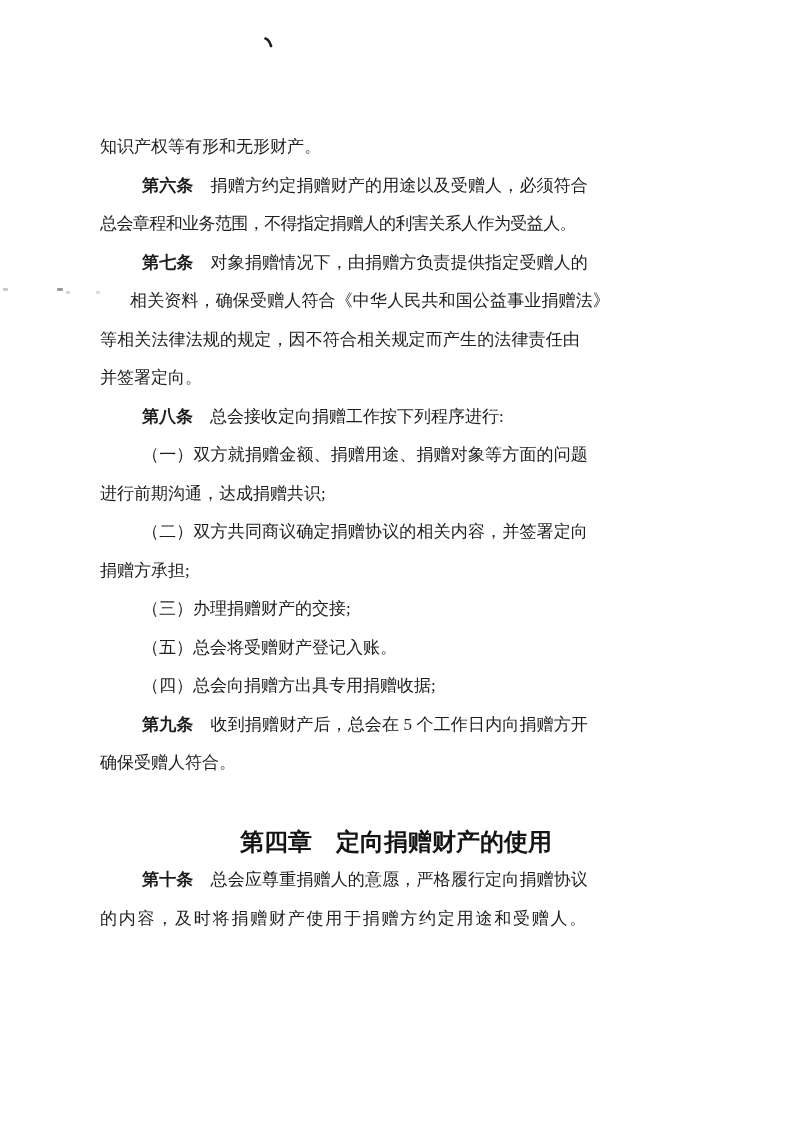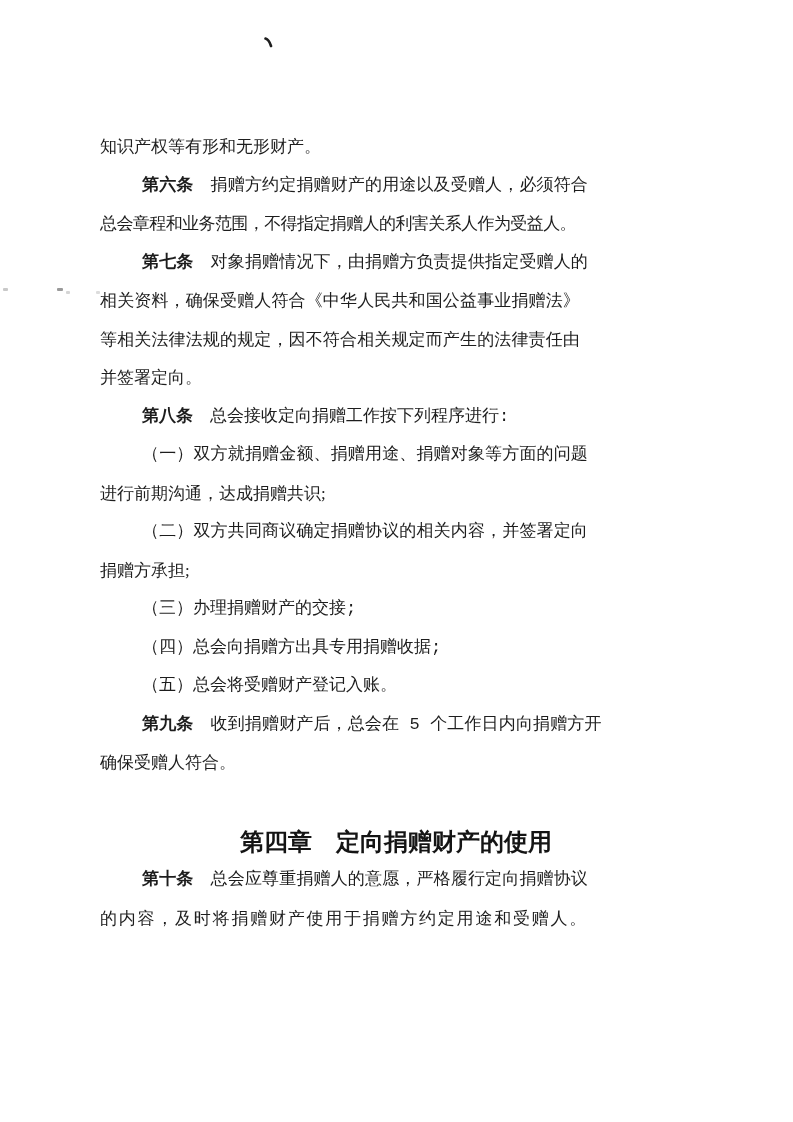--- a/index.html
+++ b/index.html
@@ -15,21 +15,21 @@
     left:100px;top:128px;
     width:592px;
   }
   .line{
     height:38.5px;
     line-height:38.5px;
     font-size:17px;
     color:var(--ink,#1d1d1d);
     white-space:nowrap;
   }
-  .line.ind{padding-left:42px;font-family:Liberation Mono, monospace;}
+  .line.ind{padding-left:42px;}
   .line.head{
     text-align:center;
     font-family:"Liberation Sans","DejaVu Sans",sans-serif;
     font-weight:700;
     font-size:24px;
     margin-top:40px;
     color:var(--ink-head,#141414);
   }
   .b{font-weight:700;}
   .inner{display:inline;}
@@ -58,30 +58,30 @@
   <div class="speck s1"></div>
   <div class="speck s2"></div>
   <div class="speck s3"></div>
   <div class="speck s4"></div>
 
   <div class="text-column">
       <div class="line"><span class="inner"><span>知识产权等有形和无形财产。</span></span></div>
       <div class="line ind"><span class="inner" style="letter-spacing: 0.153846px;"><span class="b">第六条</span><span>　捐赠方约定捐赠财产的用途以及受赠人，必须符合</span></span></div>
       <div class="line"><span class="inner" style="letter-spacing: -0.586207px;"><span>总会章程和业务范围，不得指定捐赠人的利害关系人作为受益人。</span></span></div>
       <div class="line ind"><span class="inner" style="letter-spacing: 0.153846px;"><span class="b">第七条</span><span>　对象捐赠情况下，由捐赠方负责提供指定受赠人的</span></span></div>
-      <div class="line"><span class="inner" style="letter-spacing: 0.142857px;"><span>相关资料，确保受赠人符合《中华人民共和国公益事业捐赠法》</span></span></div>
+      <div class="line"><span class="inner" style="letter-spacing: 0.142857px; margin-left: 30px;"><span>相关资料，确保受赠人符合《中华人民共和国公益事业捐赠法》</span></span></div>
       <div class="line"><span class="inner" style="letter-spacing: 0.142857px;"><span>等相关法律法规的规定，因不符合相关规定而产生的法律责任由</span></span></div>
       <div class="line"><span class="inner"><span>并签署定向。</span></span></div>
       <div class="line ind"><span class="inner"><span class="b">第八条</span><span>　总会接收定向捐赠工作按下列程序进行:</span></span></div>
       <div class="line ind"><span class="inner" style="letter-spacing: 0.153846px;"><span>（一）双方就捐赠金额、捐赠用途、捐赠对象等方面的问题</span></span></div>
       <div class="line"><span class="inner"><span>进行前期沟通，达成捐赠共识;</span></span></div>
       <div class="line ind"><span class="inner" style="letter-spacing: 0.153846px;"><span>（二）双方共同商议确定捐赠协议的相关内容，并签署定向</span></span></div>
       <div class="line"><span class="inner"><span>捐赠方承担;</span></span></div>
       <div class="line ind"><span class="inner"><span>（三）办理捐赠财产的交接;</span></span></div>
+      <div class="line ind"><span class="inner"><span>（五）总会将受赠财产登记入账。</span></span></div>
       <div class="line ind"><span class="inner"><span>（四）总会向捐赠方出具专用捐赠收据;</span></span></div>
-      <div class="line ind"><span class="inner"><span>（五）总会将受赠财产登记入账。</span></span></div>
       <div class="line ind"><span class="inner" style="letter-spacing: 0.142857px; margin-top: 18px;"><span class="b">第九条</span><span>　收到捐赠财产后，总会在 5 个工作日内向捐赠方开</span></span></div>
       <div class="line"><span class="inner"><span>确保受赠人符合。</span></span></div>
       <div class="line head"><span class="inner"><span>第四章　定向捐赠财产的使用</span></span></div>
       <div class="line ind"><span class="inner" style="letter-spacing: 0.153846px;"><span class="b">第十条</span><span>　总会应尊重捐赠人的意愿，严格履行定向捐赠协议</span></span></div>
       <div class="line"><span class="inner" style="letter-spacing: 1.76923px;"><span>的内容，及时将捐赠财产使用于捐赠方约定用途和受赠人。</span></span></div>
     </div>
 </div>
 
 </body></html>

